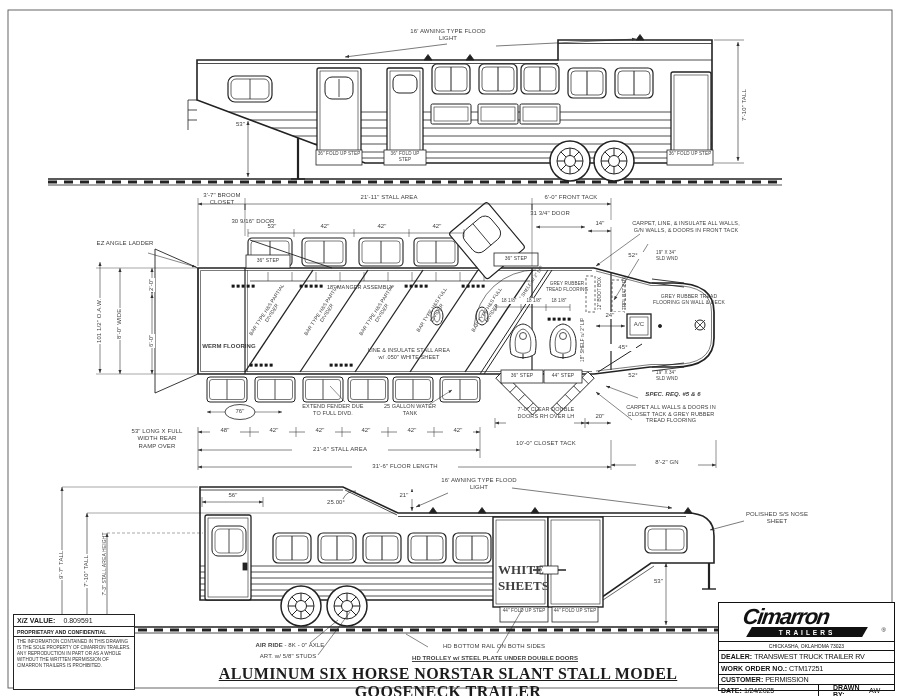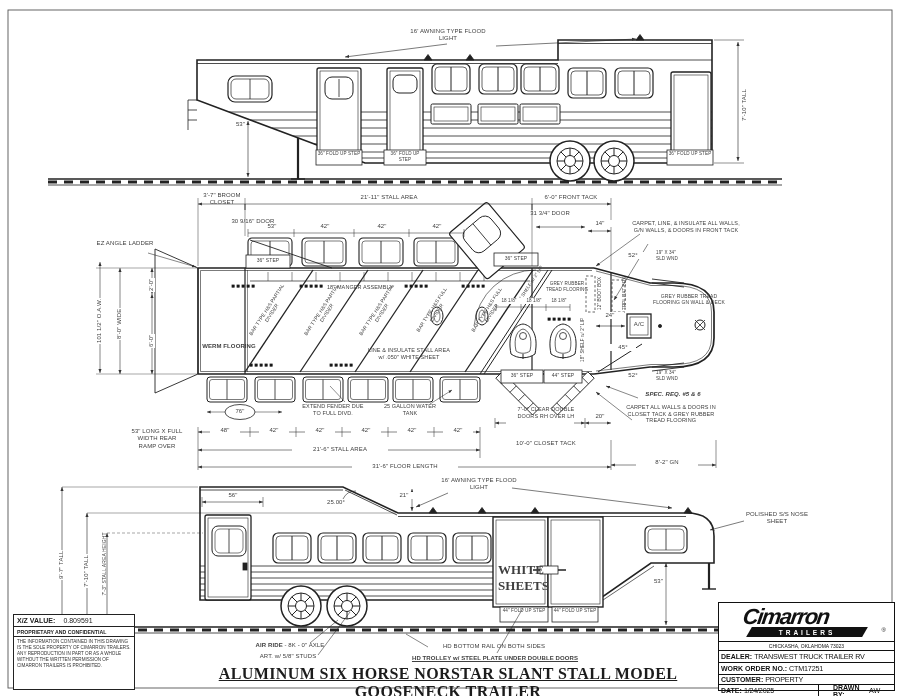--- a/index.html
+++ b/index.html
@@ -544,21 +544,21 @@
   <div class="row" style="height:11px">
     <span class="lab">DEALER:</span>
     <span class="val">TRANSWEST TRUCK TRAILER RV</span>
   </div>
   <div class="row" style="height:11px">
     <span class="lab">WORK ORDER NO.:</span>
     <span class="val">CTM17251</span>
   </div>
   <div class="row" style="height:9px">
     <span class="lab">CUSTOMER:</span>
-    <span class="val">PROPERTY</span>
+    <span class="val">PERMISSION</span>
   </div>
   <div class="row" style="height:11px;padding:0">
     <span style="display:flex;align-items:center;width:95px;padding:0 2px">
       <span class="lab">DATE:</span>
       <span class="val">1/24/2025</span>
     </span>
     <span style="display:flex;align-items:center;flex:1;border-left:1px solid #111;padding:0 14px;height:100%">
       <span class="lab">DRAWN BY:</span>
       <span class="val">AW</span>
     </span>

